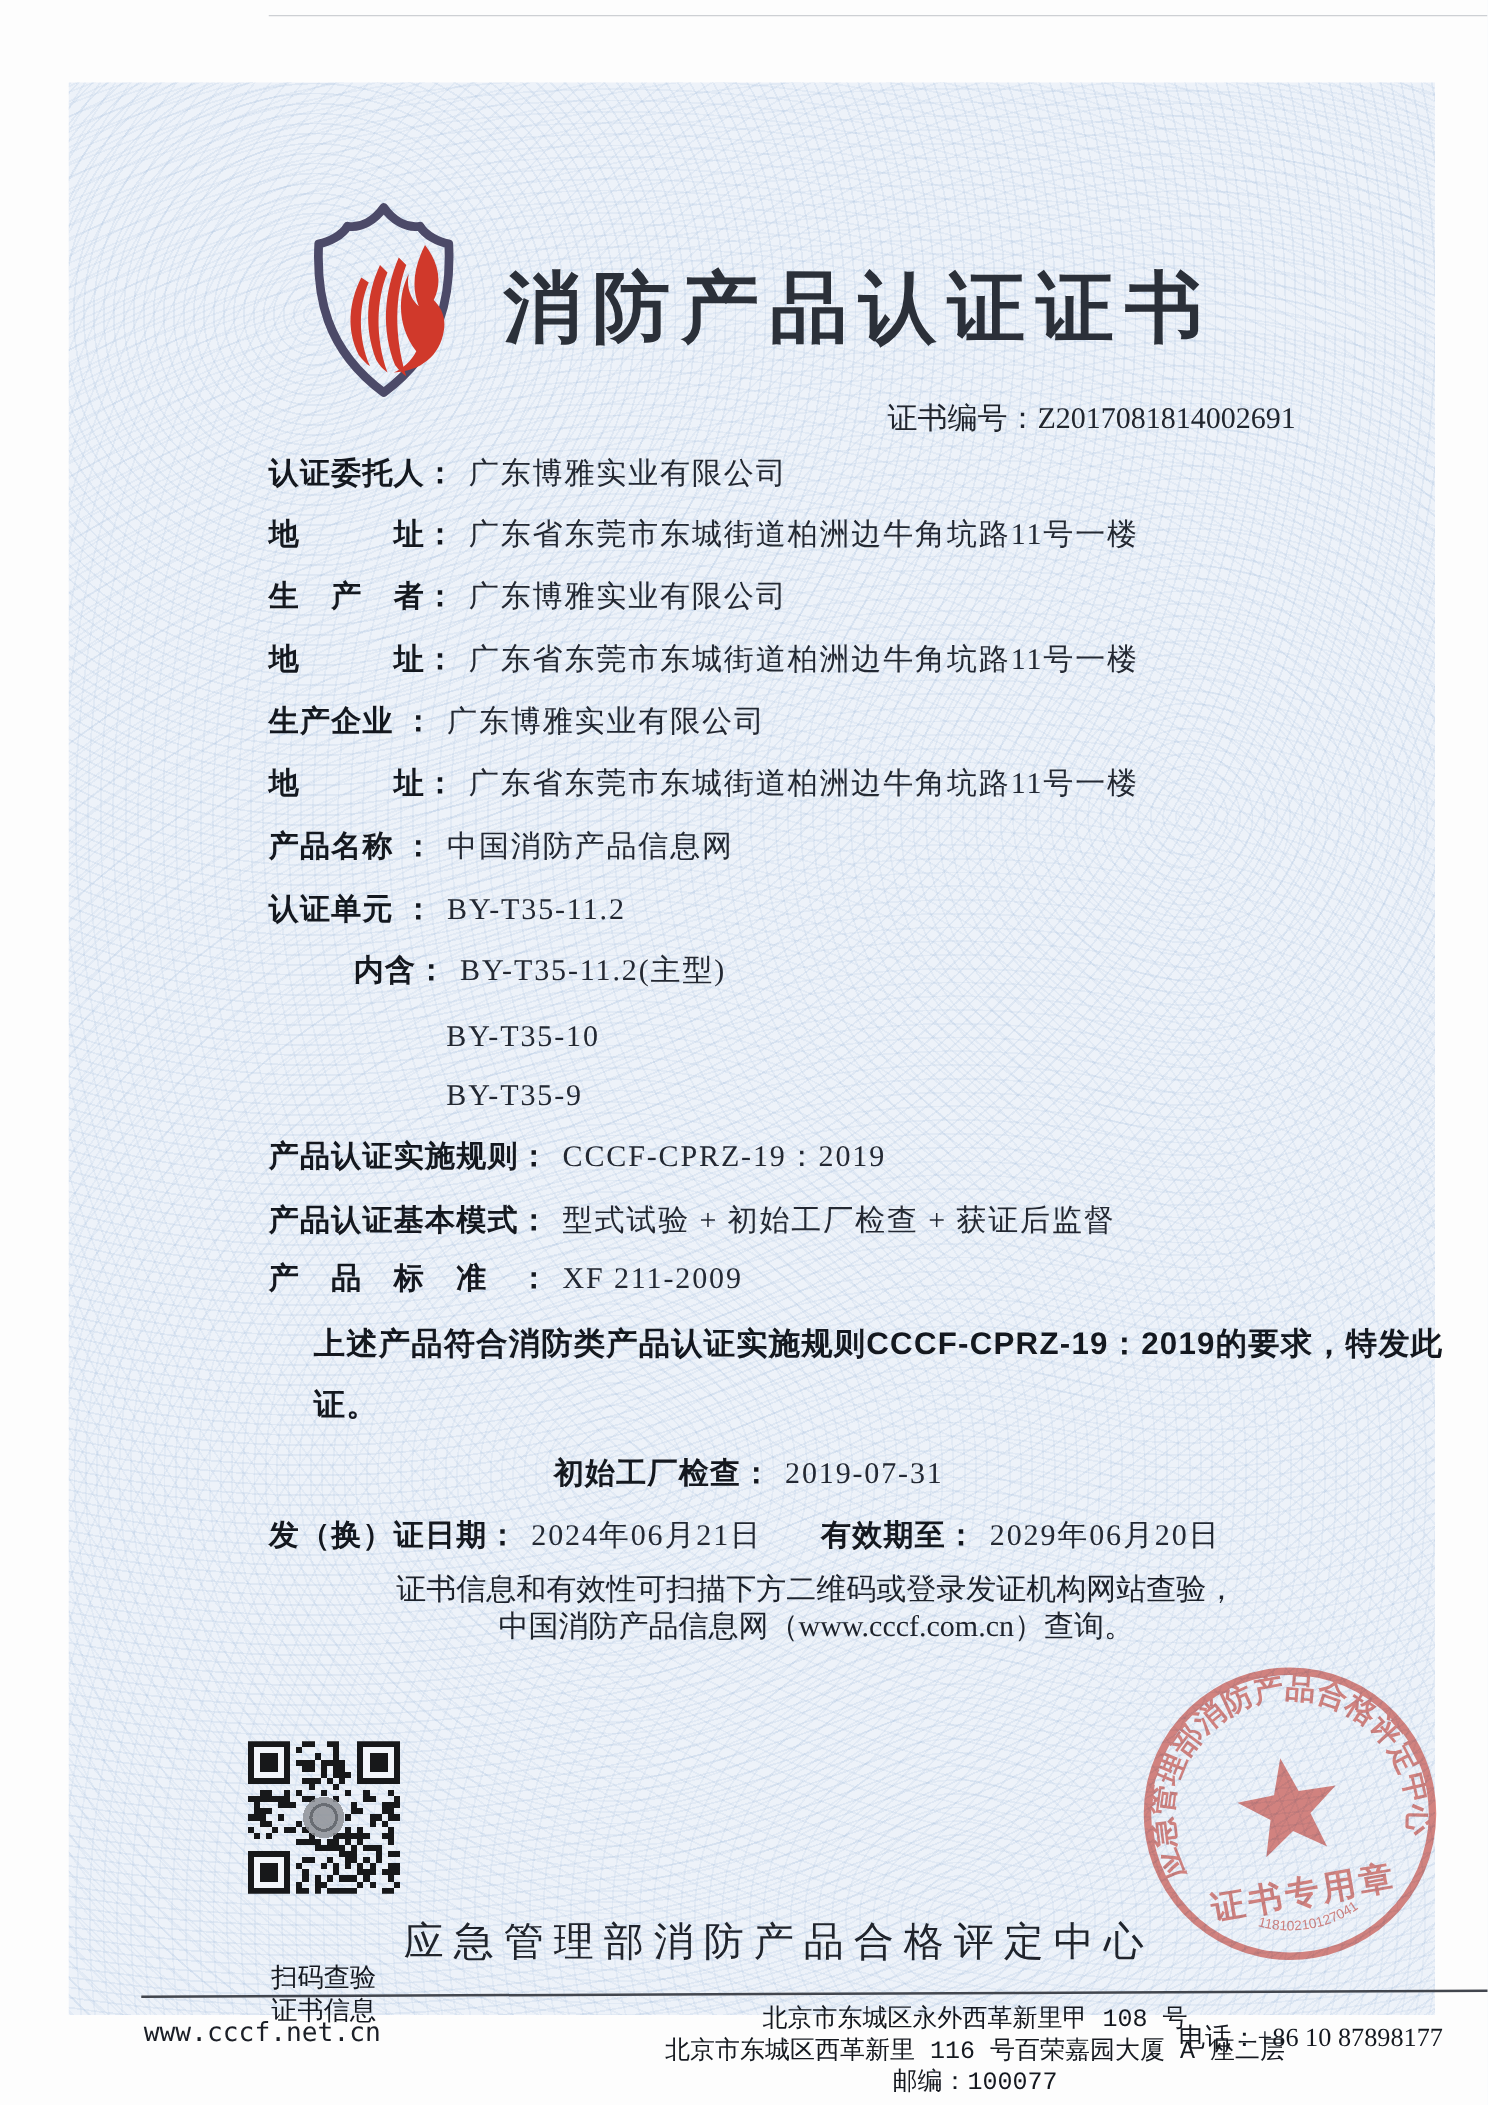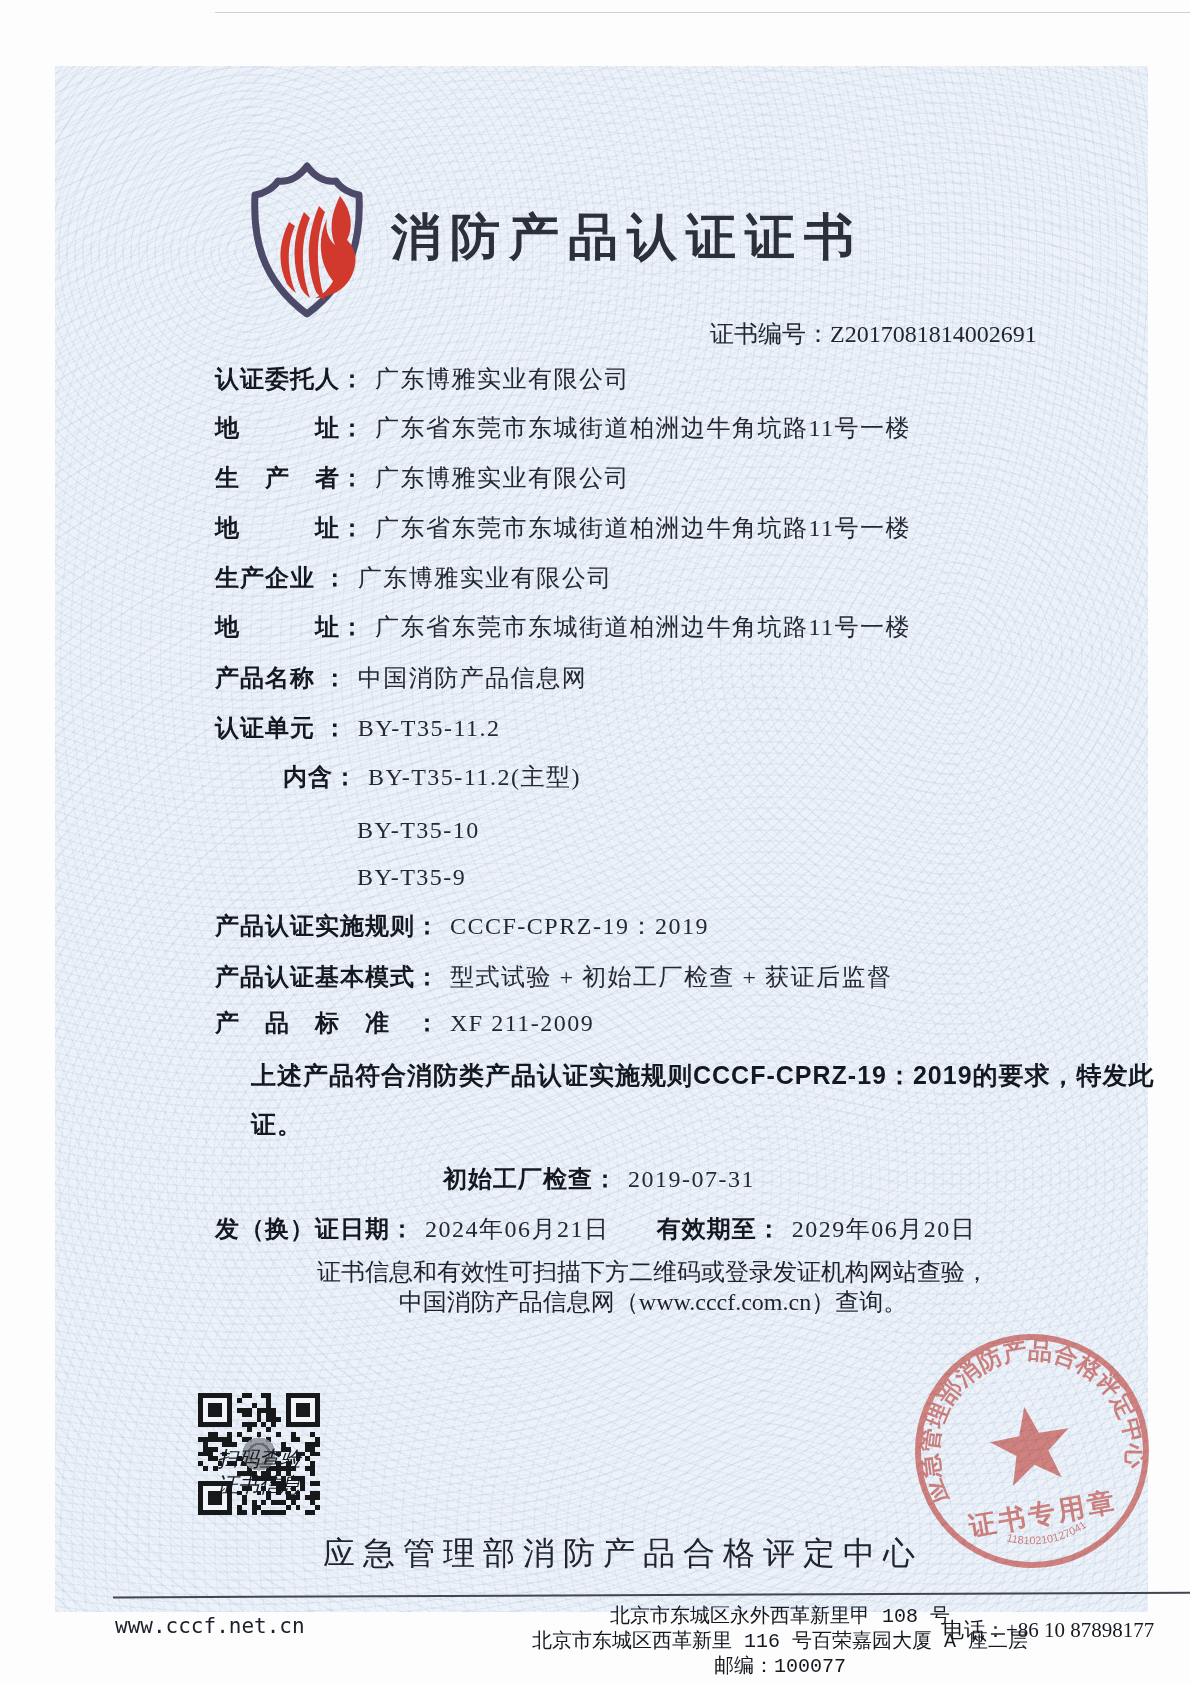--- a/index.html
+++ b/index.html
@@ -13,43 +13,42 @@
     background-color:#edf2f9;
     background-image:
       repeating-radial-gradient(circle at 18% 12%, rgba(148,178,214,.16) 0 1.4px, rgba(255,255,255,0) 1.4px 8px),
       repeating-radial-gradient(circle at 82% 38%, rgba(148,178,214,.13) 0 1.4px, rgba(255,255,255,0) 1.4px 10px),
       repeating-radial-gradient(circle at 40% 72%, rgba(148,178,214,.12) 0 1.4px, rgba(255,255,255,0) 1.4px 9px),
       repeating-radial-gradient(circle at 65% 95%, rgba(148,178,214,.12) 0 1.4px, rgba(255,255,255,0) 1.4px 11px);
   }
   .abs{position:absolute;}
   .logo{left:188px;top:94px;width:128px;height:162px;}
   .title{
-    left:336px;top:138px;font-size:50px;letter-spacing:9px;font-weight:600;
+    left:348px;top:138px;font-size:62px;letter-spacing:9px;font-weight:600;
     color:#2b3039;font-family:Liberation Sans, sans-serif;white-space:nowrap;
   }
   .certno{
     left:655px;top:252px;font-size:24px;white-space:nowrap;
     font-family:"Liberation Serif","DejaVu Serif",serif;color:#20252e;
   }
   .row{left:160px;white-space:nowrap;font-size:24px;line-height:34px;}
   .row .lbl{font-weight:bold;font-family:"Liberation Sans",sans-serif;color:#14181f;margin-right:10px;letter-spacing:1px;}
   .row .val{font-family:"Liberation Serif","DejaVu Serif",serif;color:#232832;letter-spacing:1.5px;}
   .statement{
     left:160px;top:985px;width:905px;font-size:25px;font-weight:bold;line-height:49px;
     font-family:"Liberation Sans",sans-serif;color:#14181f;letter-spacing:1px;margin-left:36px;
   }
   .note{
     left:148px;top:1192px;width:900px;text-align:center;font-size:24px;line-height:29.5px;
     font-family:"Liberation Serif","DejaVu Serif",serif;color:#1d222b;
   }
   .qr{left:143px;top:1327px;width:122px;height:122px;}
   .qr-caption{
-    left:162px;top:1380px;font-size:21px;line-height:26px;color:#14181f;
+    left:162px;top:1504px;font-size:21px;line-height:26px;color:#14181f;
     font-family:"Liberation Sans",sans-serif;
-    font-style:italic;
   }
   .authority{
     left:268px;top:1466px;font-size:32px;letter-spacing:8px;white-space:nowrap;
     font-family:"Liberation Serif","DejaVu Serif",serif;color:#20242c;
   }
   .seal{left:852px;top:1260px;width:250px;height:250px;transform:rotate(-10deg);
     mix-blend-mode:multiply;opacity:.9;}
   .rule{left:58px;top:1528px;width:1092px;height:2px;background:#42464e;transform:rotate(-0.25deg);}
   .site{left:60px;top:1548px;font-size:21px;font-family:"DejaVu Sans Mono",monospace;color:#1b1f27;}
   .addr{left:400px;top:1538px;width:650px;text-align:center;font-size:20px;line-height:25px;

